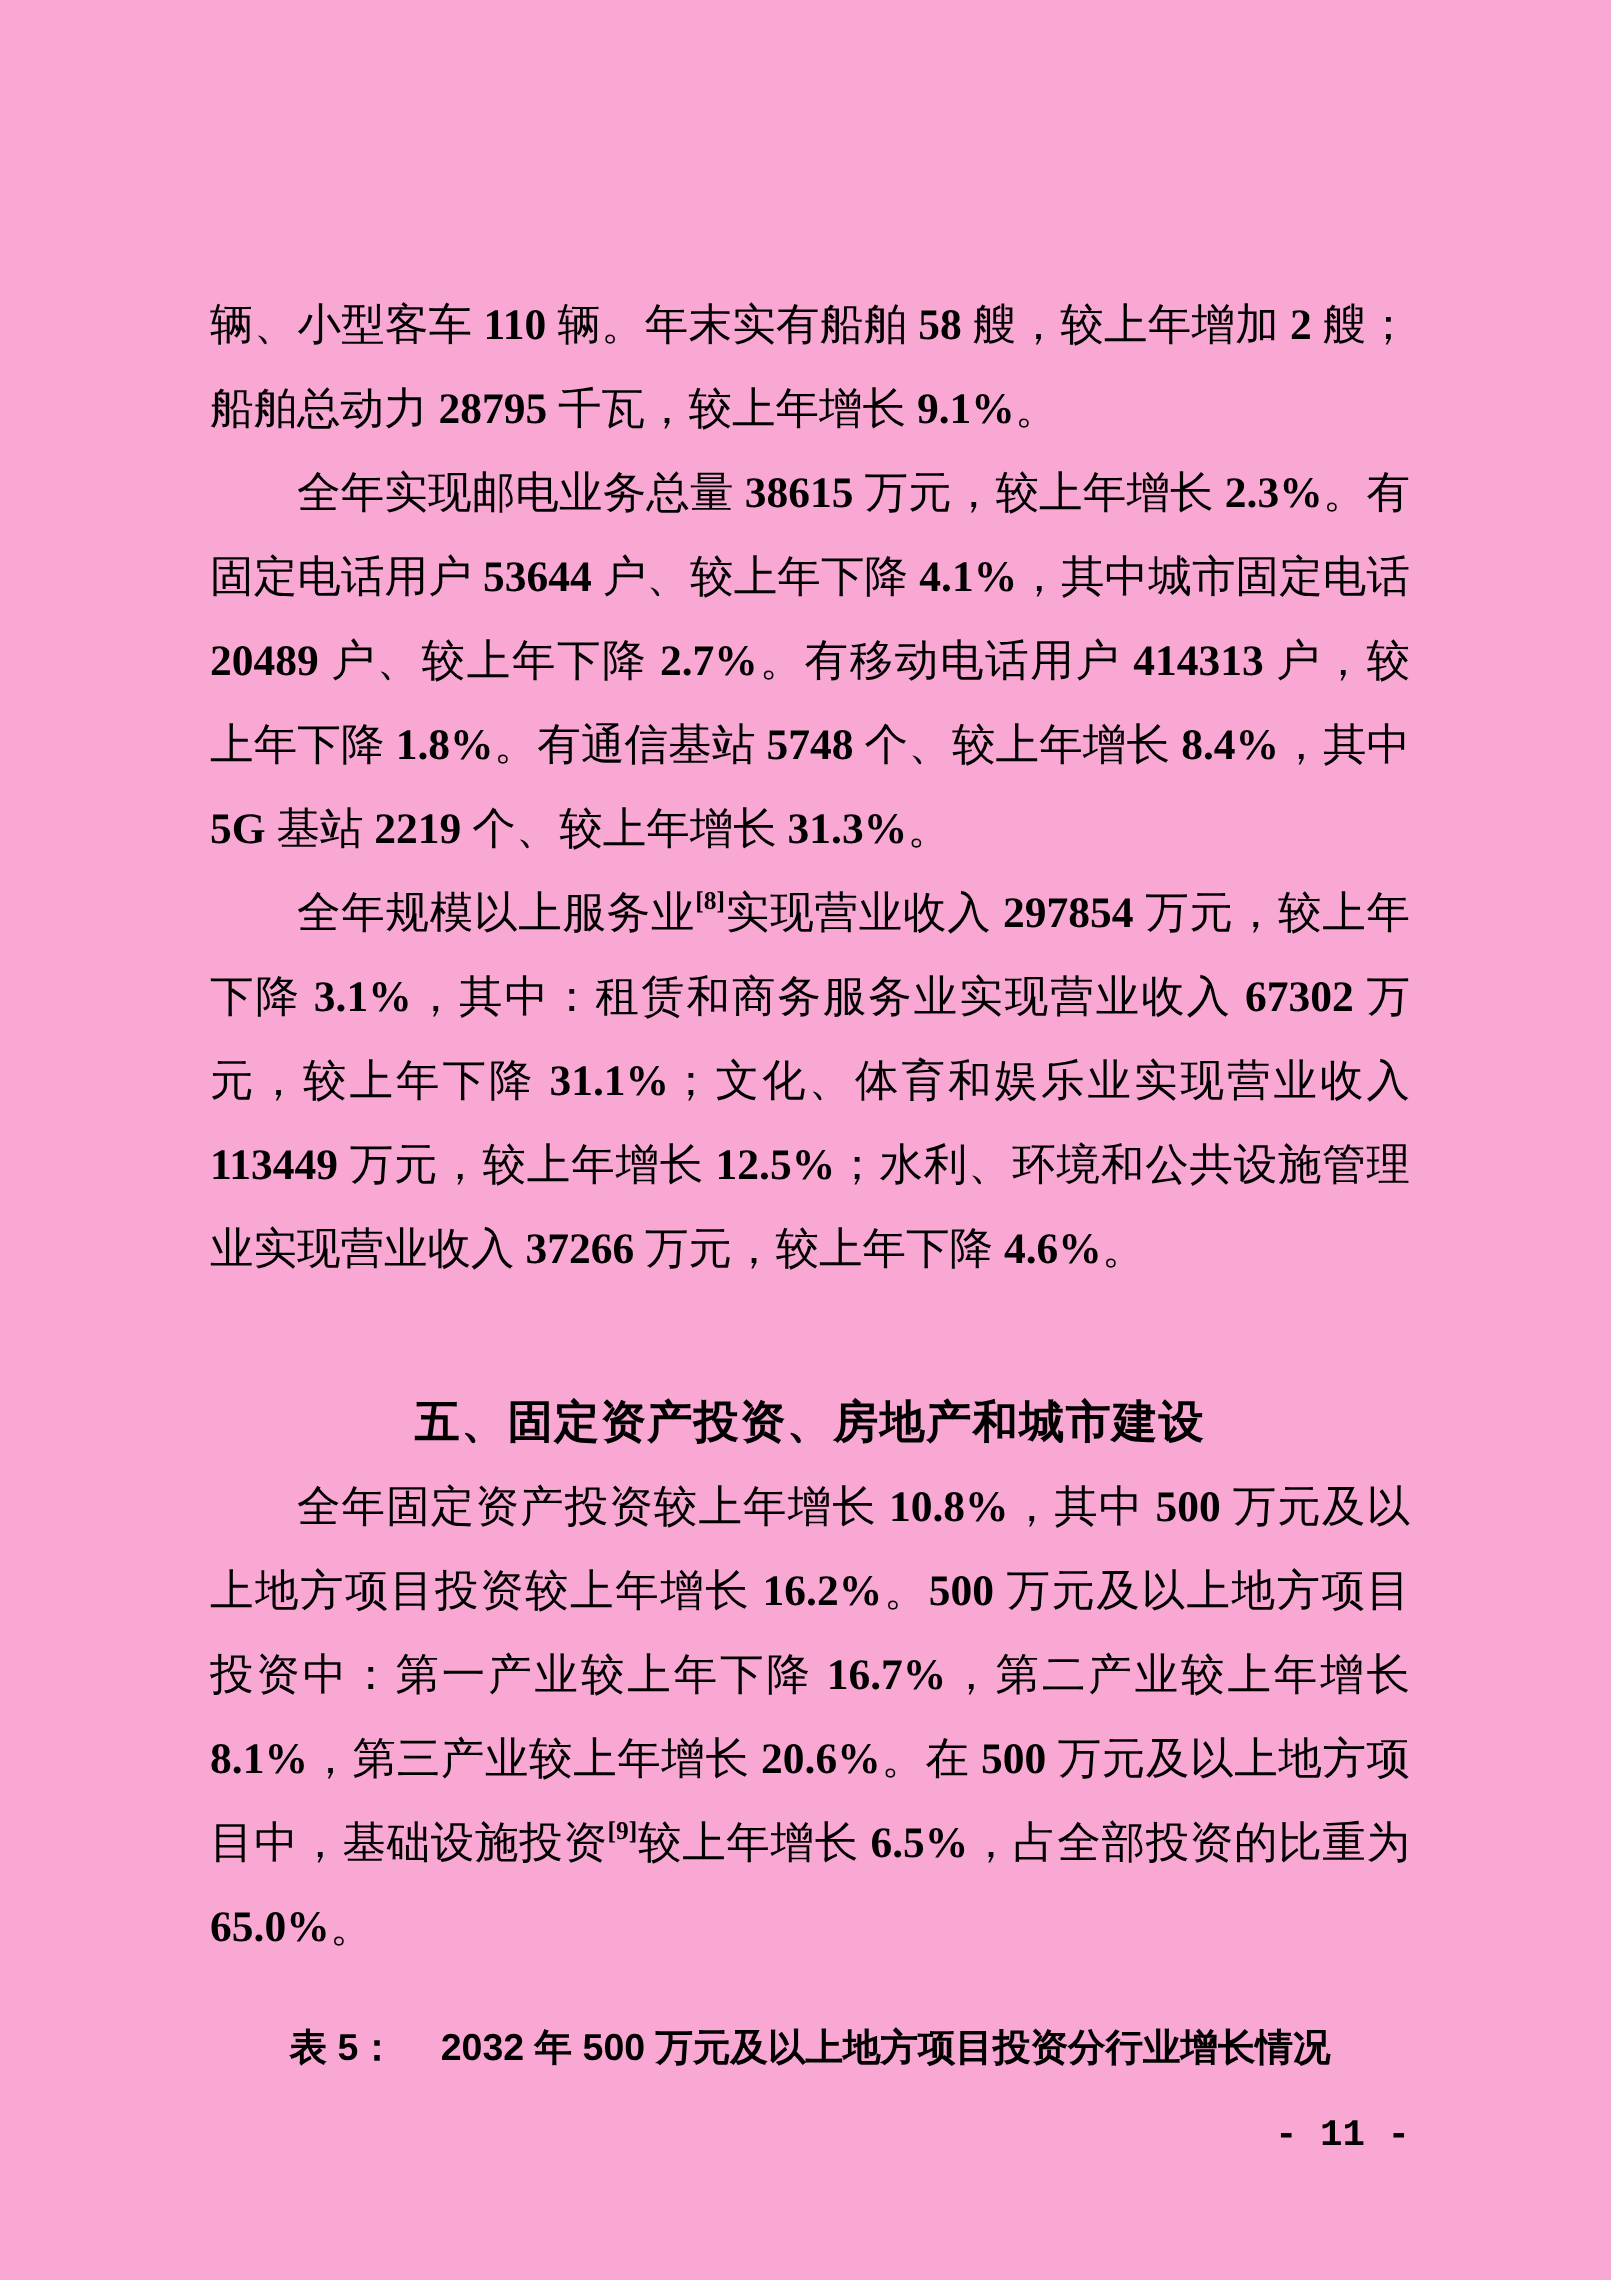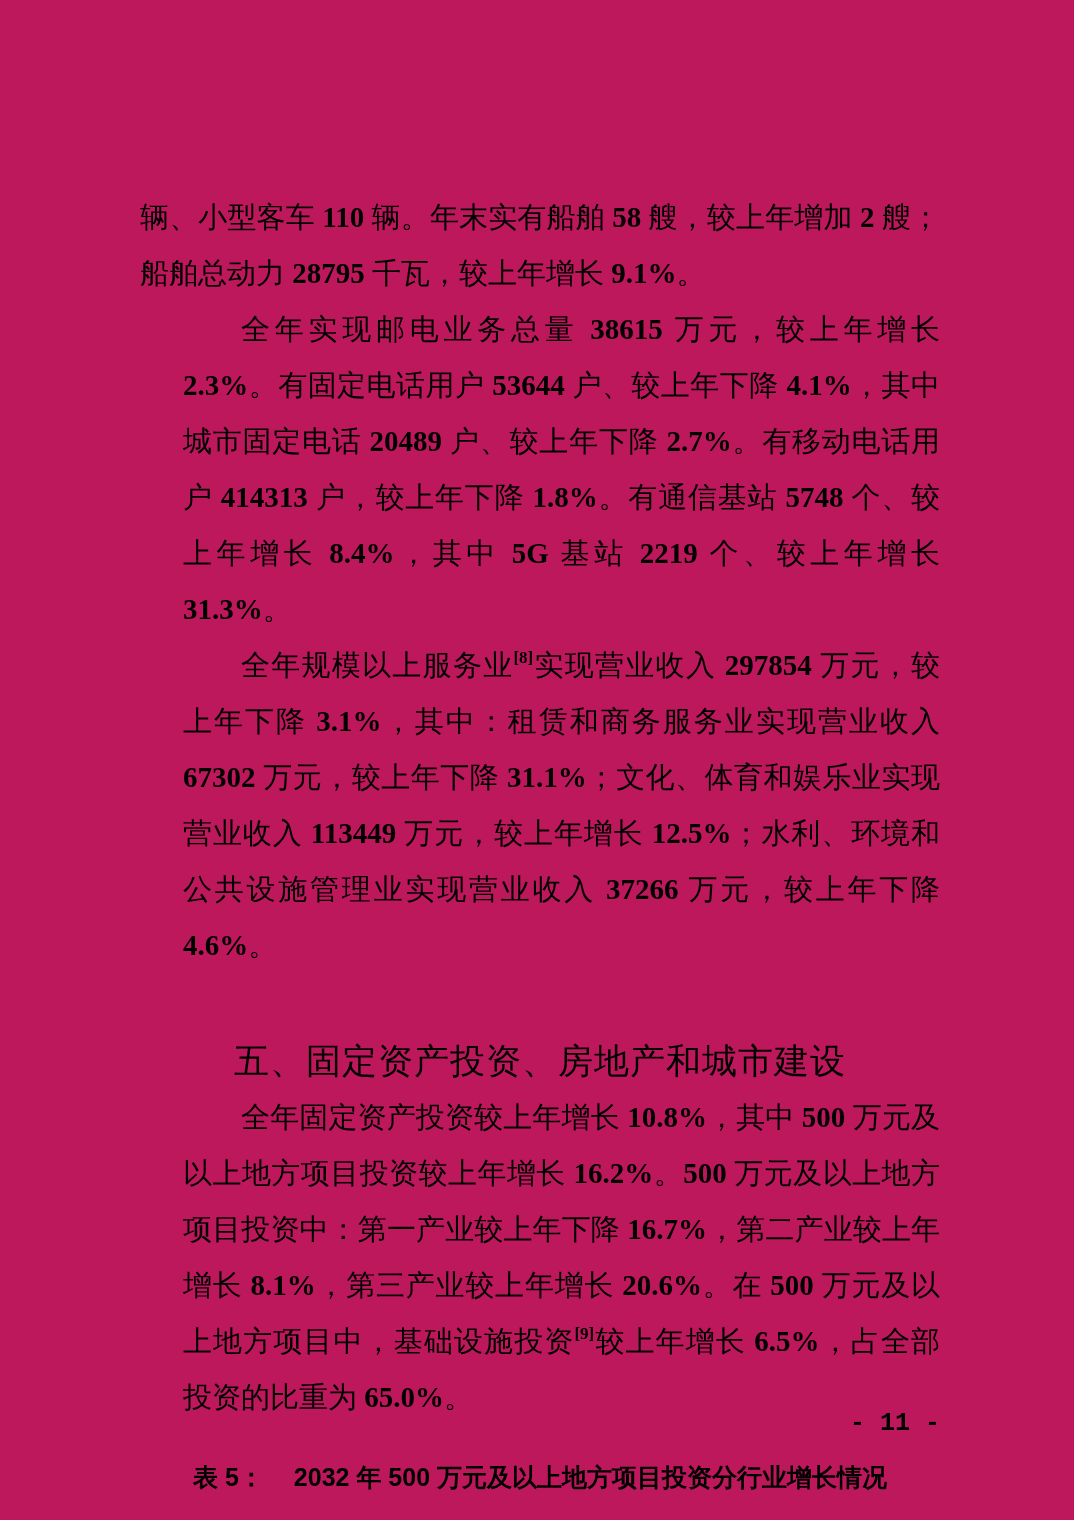--- a/index.html
+++ b/index.html
@@ -1,52 +1,52 @@
 <!DOCTYPE html>
 <html><head>
 <meta charset="utf-8">
 <style>
   * { box-sizing: border-box; }
   html, body { margin: 0; padding: 0; background: #ffffff; }
   .page {
     position: relative;
     width: 1074px;
     height: 1520px;
-    background: #be185d;
+    background: #f9a8d4;
     color: #000000;
     overflow: hidden;
     font-family: "Liberation Serif", "DejaVu Serif", serif;
   }
   .content {
     position: absolute;
     left: 140px;
     top: 189px;
     width: 800px;
   }
   p.body-para {
     margin: 0;
     font-size: 29px;
     line-height: 56px;
     text-align: justify;
     font-family: "Liberation Serif", "DejaVu Serif", serif;
     color: #000000;
   }
-  p.body-para.indent { text-indent: 58px; margin-left: 43px; }
+  p.body-para.indent { text-indent: 58px; }
   .bold { font-weight: bold; }
   .sup {
     font-size: 17px;
     font-weight: bold;
     vertical-align: 12px;
     line-height: 0;
   }
   h2.section-heading {
     margin: 60px 0 0 0;
     font-family: "Liberation Sans", "DejaVu Sans", sans-serif;
-    font-weight: normal;
-    font-size: 35px;
+    font-weight: bold;
+    font-size: 30px;
     line-height: 56px;
     text-align: center;
     color: #000000;
     letter-spacing: 1px;
   }
   .table-caption {
     margin: 32px 0 0 0;
     font-family: "Liberation Sans", "DejaVu Sans", sans-serif;
     font-weight: bold;
     font-size: 25px;

